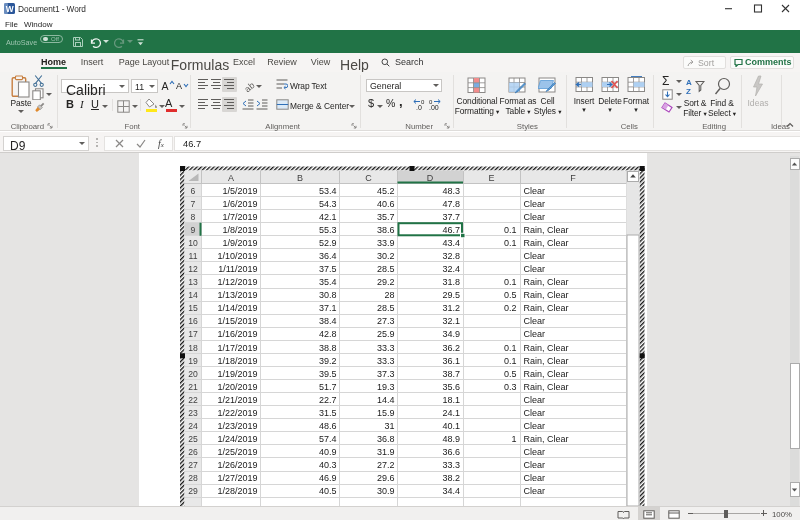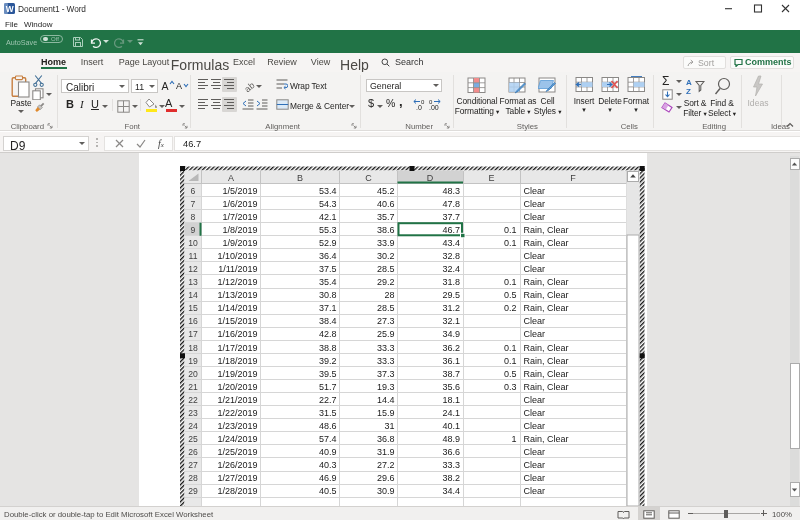--- a/index.html
+++ b/index.html
@@ -111,21 +111,21 @@
         <rect x="6.2" y="0.5" width="1.8" height="3.8" fill="#8a8886"></rect>
         <rect x="5.2" y="4.3" width="3.8" height="3" fill="#c8c6c4" stroke="#8a8886" stroke-width="0.7"></rect>
         <path d="M5.4 7.3 h3.4 l-0.6 4 h-2.2 z" fill="#e08a2e"></path>
       </g>
     </svg>
 <div class="glabel" style="left:4px;top:50px;width:40px;">Clipboard</div>
 <svg class="abs" style="left:47px;top:51px" width="6" height="6" stroke="#8a8886" stroke-width="1" fill="none">
       <path d="M1 1 v-0 M1 0.8 h2 M1 0.8 v2 M2.5 2.5 l2.5 2.5 M5 5 v-2.2 M5 5 h-2.2"></path>
     </svg>
 <div class="combo" style="left:61px;top:7px;width:67.5px;height:13.5px;"></div>
-<div class="abs" style="left:66px;top:9.5px;font-size:10px;color:#252423;text-align:center;">Calibri</div>
+<div class="abs" style="left:66px;top:9.5px;font-size:14px;color:#252423;text-align:center;">Calibri</div>
 <div class="cdown" style="left:119px;top:12.5px;"></div>
 <div class="combo" style="left:131px;top:7px;width:26.5px;height:13.5px;"></div>
 <div class="abs" style="left:135px;top:9.5px;font-size:8.8px;color:#252423;">11</div>
 <div class="cdown" style="left:148.5px;top:12.5px;"></div>
 <div class="abs" style="left:161.5px;top:7.5px;font-size:10.5px;color:#252423;">A</div>
     <svg class="abs" style="left:169px;top:7.5px" width="6" height="5" fill="none" stroke="#2f6fb8" stroke-width="1.1">
       <path d="M1 4 L3 1.3 L5 4"></path>
     </svg>
 <div class="abs" style="left:176px;top:9px;font-size:9px;color:#252423;">A</div>
     <svg class="abs" style="left:182.5px;top:10.5px" width="6" height="5" fill="none" stroke="#2f6fb8" stroke-width="1.1">
@@ -578,21 +578,20 @@
 <div class="abs" style="left:789.5px;top:158px;width:10px;height:12px;background:#fdfdfd;border:1px solid #ababab;"></div>
 <svg class="abs" style="left:791px;top:161px" width="7" height="6">
     <path d="M0.8 4.5 L3.5 1.5 L6.2 4.5 Z" fill="#555"></path>
   </svg>
 <div class="abs" style="left:789.5px;top:363px;width:10px;height:86px;background:#fff;border:1px solid #ababab;"></div>
 <div class="abs" style="left:789.5px;top:482px;width:10px;height:15px;background:#fdfdfd;border:1px solid #ababab;"></div>
 <svg class="abs" style="left:791px;top:487px" width="7" height="6">
     <path d="M0.8 1.5 L6.2 1.5 L3.5 4.5 Z" fill="#555"></path>
   </svg>
 <div class="abs" style="left:0;top:506px;width:800px;height:14px;background:#f1f0ef;border-top:1px solid #d3d1cf;">
-<div class="abs" style="left:4px;top:3px;font-size:7.8px;color:#4e4c4a;">Double-click or double-tap to Edit Microsoft Excel Worksheet</div>
 <svg class="abs" style="left:617px;top:3px" width="13" height="9" fill="none" stroke="#5f5d5b" stroke-width="1">
       <path d="M1 1.5 h4.5 a1.2 1.2 0 0 1 1 1 a1.2 1.2 0 0 1 1 -1 h4.5 v6.5 h-4.5 a1.2 1.2 0 0 0 -1 1 a1.2 1.2 0 0 0 -1 -1 h-4.5 z"></path>
     </svg>
 <div class="abs" style="left:638px;top:0;width:22px;height:14px;background:#d4d2d0;"></div>
 <svg class="abs" style="left:643px;top:3px" width="12" height="9" fill="none" stroke="#5f5d5b" stroke-width="1">
       <rect x="0.8" y="0.8" width="10.4" height="7.4" fill="#fff"></rect>
       <line x1="3" y1="2.8" x2="9" y2="2.8"></line>
       <line x1="3" y1="4.8" x2="9" y2="4.8"></line>
     </svg>
 <svg class="abs" style="left:668px;top:3px" width="12" height="9" fill="none" stroke="#5f5d5b" stroke-width="1">

